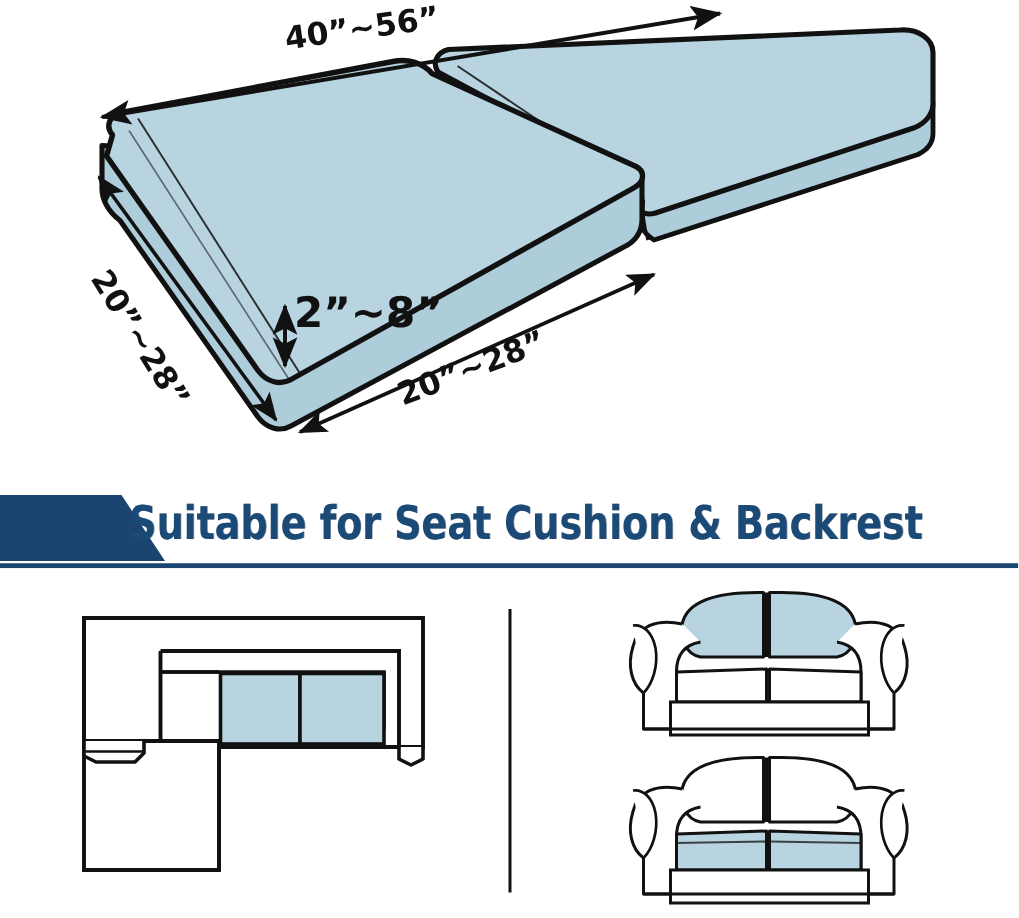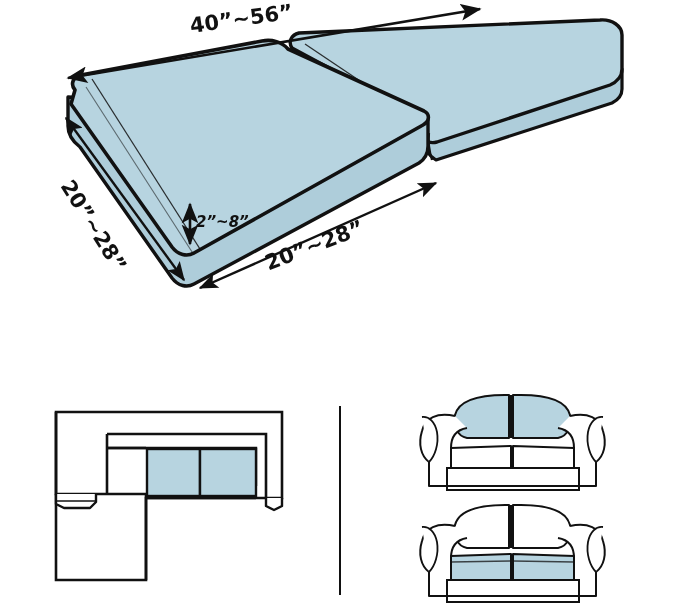--- a/index.html
+++ b/index.html
@@ -34,21 +34,21 @@
     position: absolute;
     font-family: "DejaVu Sans", sans-serif;
     font-weight: bold;
     color: #111111;
     white-space: nowrap;
     letter-spacing: 0px;
   }
 
   #label-width  { left: 190px; top: 14px;  font-size: 21px; transform: rotate(-8deg); transform-origin: left center; }
   #label-depth-left { left: 66px;  top: 170px; font-size: 21px; transform: rotate(58deg); transform-origin: left center; }
-  #label-thickness  { left: 196px; top: 213px; font-size: 15px; transform: rotate(0deg); transform-origin: left center; font-style: italic; }
+  #label-thickness  { left: 196px; top: 192px; font-size: 28px; transform: rotate(0deg); transform-origin: left center; }
   #label-depth-right{ left: 266px; top: 252px; font-size: 21px; transform: rotate(-21deg); transform-origin: left center; }
 
   
   #banner {
     position: absolute;
     left: 0;
     top: 326px;
     width: 679px;
     height: 56px;
   }
@@ -166,20 +166,29 @@
 
     <div class="dim-label" id="label-width">40”~56”</div>
 
     <div class="dim-label" id="label-depth-left">20”~28”</div>
 
     <div class="dim-label" id="label-thickness">2”~8”</div>
 
     <div class="dim-label" id="label-depth-right">20”~28”</div>
   </div>
 
+  <div id="banner">
+    <svg width="679" height="56" viewBox="0 0 679 56" style="position:absolute;left:0;top:0;">
+
+      <path d="M 0,4 L 81,4 L 110,48 L 0,48 Z" fill="#1b4570"></path>
+
+      <rect x="0" y="49.5" width="679" height="3.2" fill="#1b4570"></rect>
+    </svg>
+    <div id="banner-title">Suitable for Seat Cushion &amp; Backrest</div>
+  </div>
 
   <div id="bottom-area">
 
     <div id="panel-divider"></div>
 
     <svg class="sofa-svg" width="330" height="228" viewBox="0 0 330 228" style="position:absolute;left:4px;top:0;">
 
       <path d="M 52,28
                L 278,28
                L 278,114

